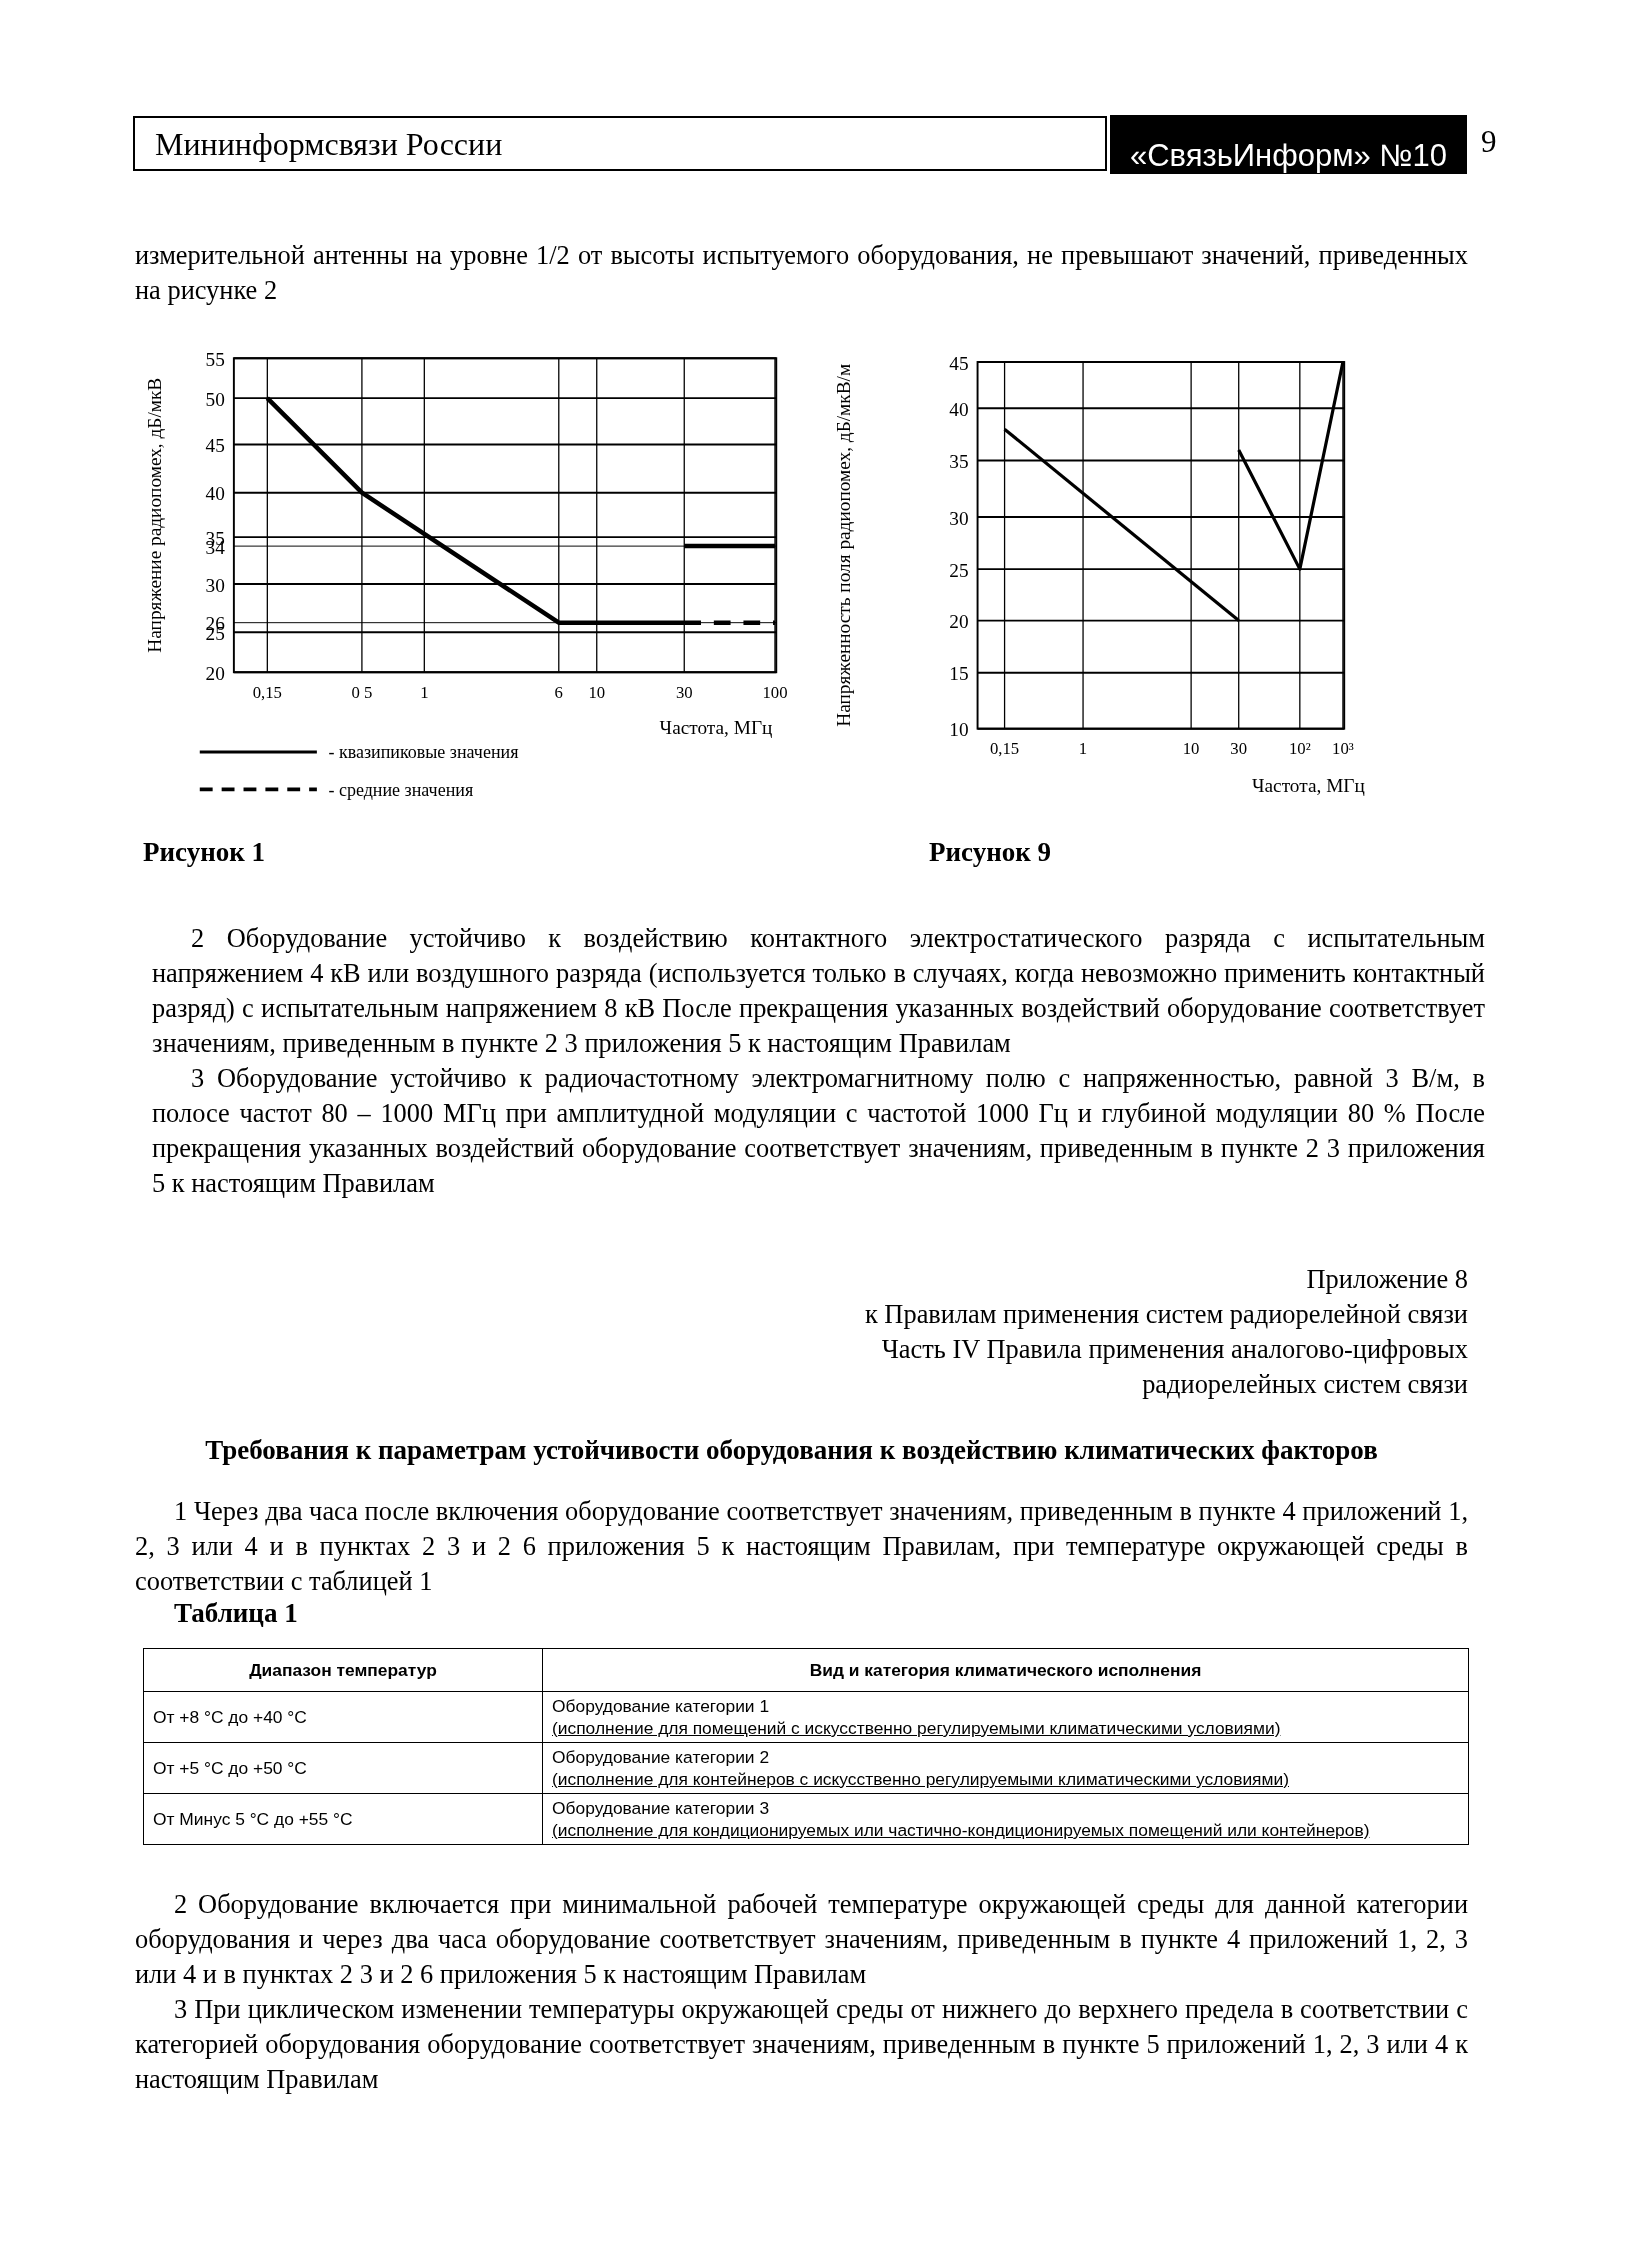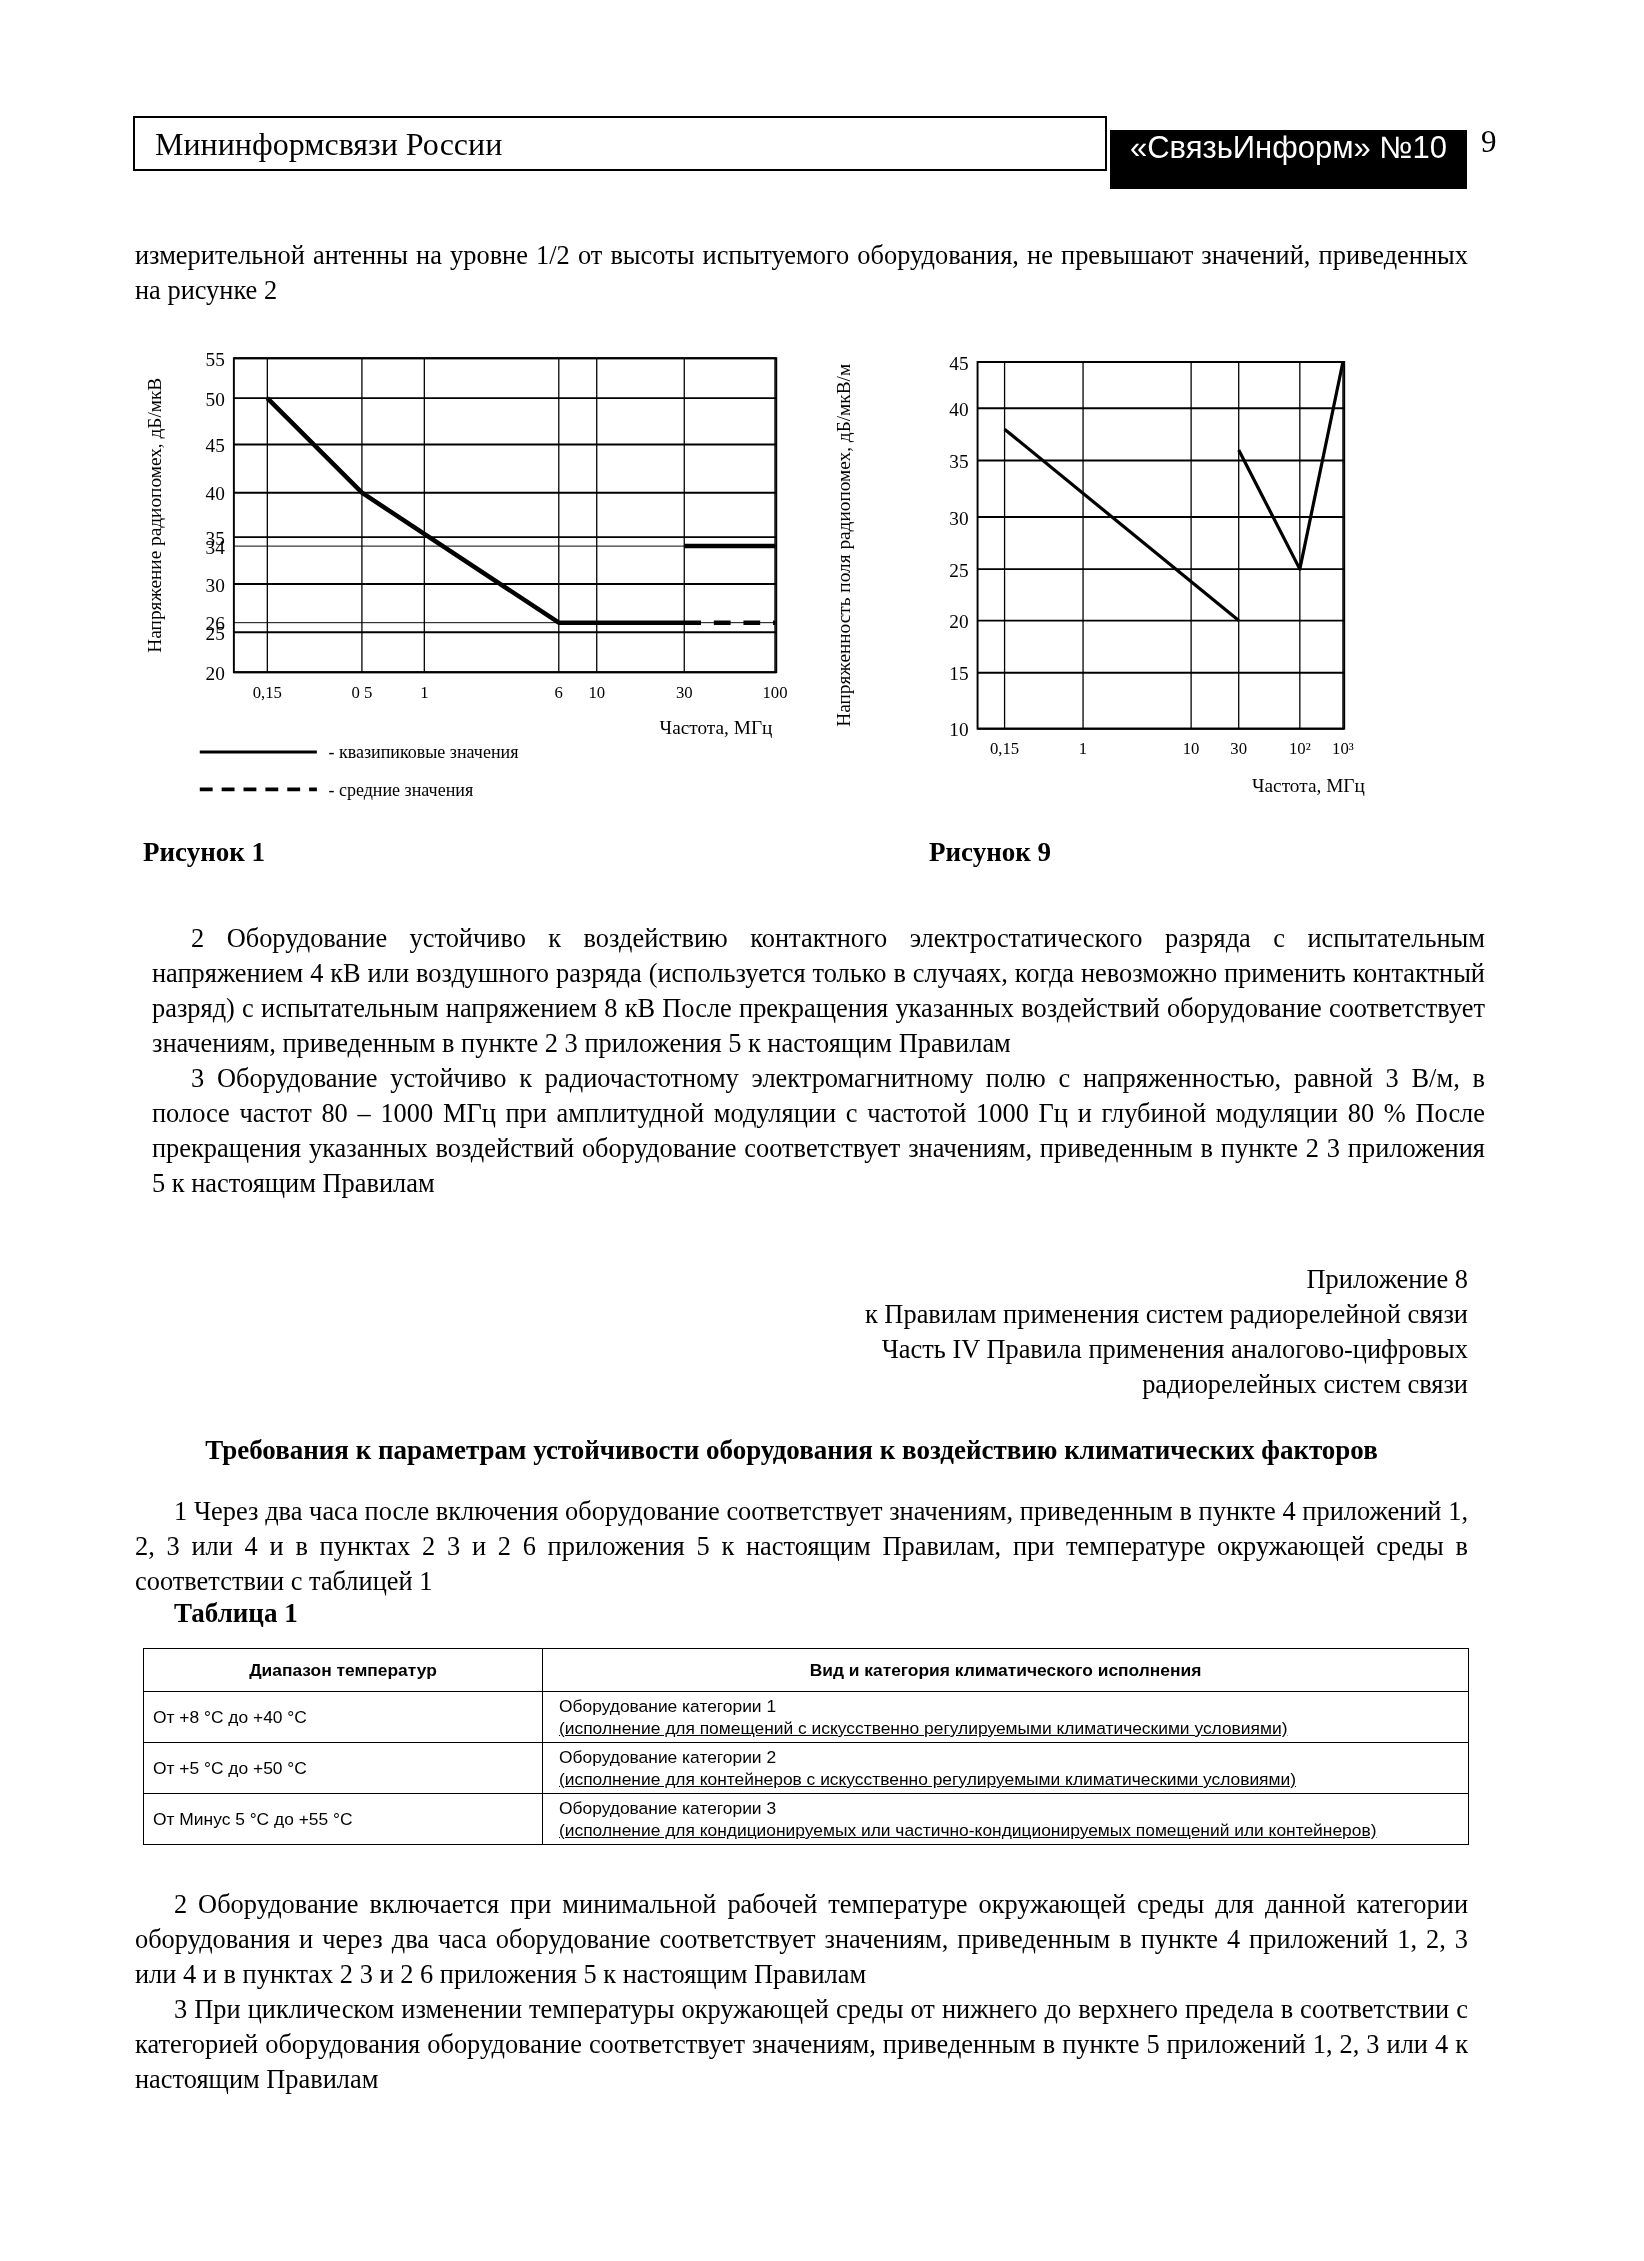--- a/index.html
+++ b/index.html
@@ -2,34 +2,34 @@
 <html style="font-size:10.3px"><head>
 <meta charset="utf-8">
 <style>
   html, body { margin: 0; padding: 0; background: #ffffff; }
   body { width: 1644px; height: 2261px; position: relative; overflow: hidden;
          font-family: "Liberation Serif", "DejaVu Serif", serif; color: #000; }
   .abs { position: absolute; }
   .header-box { left: 133px; top: 116px; width: 974px; height: 55px;
                 border: 2.6px solid #000; box-sizing: border-box; }
   .header-left { left: 155px; top: 122px; font-size: 32px; line-height: 45px; }
-  .header-right { left: 1110px; top: 130px; width: 357px; height: 59px; background: #000;
+  .header-right { left: 1110px; top: 115px; width: 357px; height: 59px; background: #000;
                   color: #fff; font-family: "Liberation Sans", sans-serif; font-size: 31px;
-                  display: flex; align-items: flex-start; justify-content: center; }
+                  display: flex; align-items: flex-end; justify-content: center; }
   .page-num { left: 1481px; top: 124px; font-size: 31px; }
   .para { font-size: 26.4px; line-height: 35px; text-align: justify; text-align-last: left; }
   .indent { text-indent: 39px; }
   .fig-caption { font-size: 27px; font-weight: bold; }
   .right { text-align: right; font-size: 26.4px; line-height: 35px; }
   .title { font-weight: bold; font-size: 27px; text-align: center; }
   table.t1 { border-collapse: collapse; font-family: "Liberation Sans", sans-serif; }
   table.t1 td, table.t1 th { border: 1.9px solid #000; padding: 0 9px; font-size: 17.4px; vertical-align: middle; }
   table.t1 th { font-weight: bold; height: 42px; }
   table.t1 td { height: 50px; line-height: 22px; }
-  .desc-line { display: block; margin-left: 7px; }
+  .desc-line { display: block; }
   .desc-line.u { text-decoration: underline; }
   svg text { font-family: "Liberation Serif", "DejaVu Serif", serif; }
 </style>
 </head>
 <body>
 
 <div class="abs header-box"></div>
 <div class="abs header-left">Мининформсвязи России</div>
 <div class="abs header-right">
   <span>«СвязьИнформ» №10</span>

